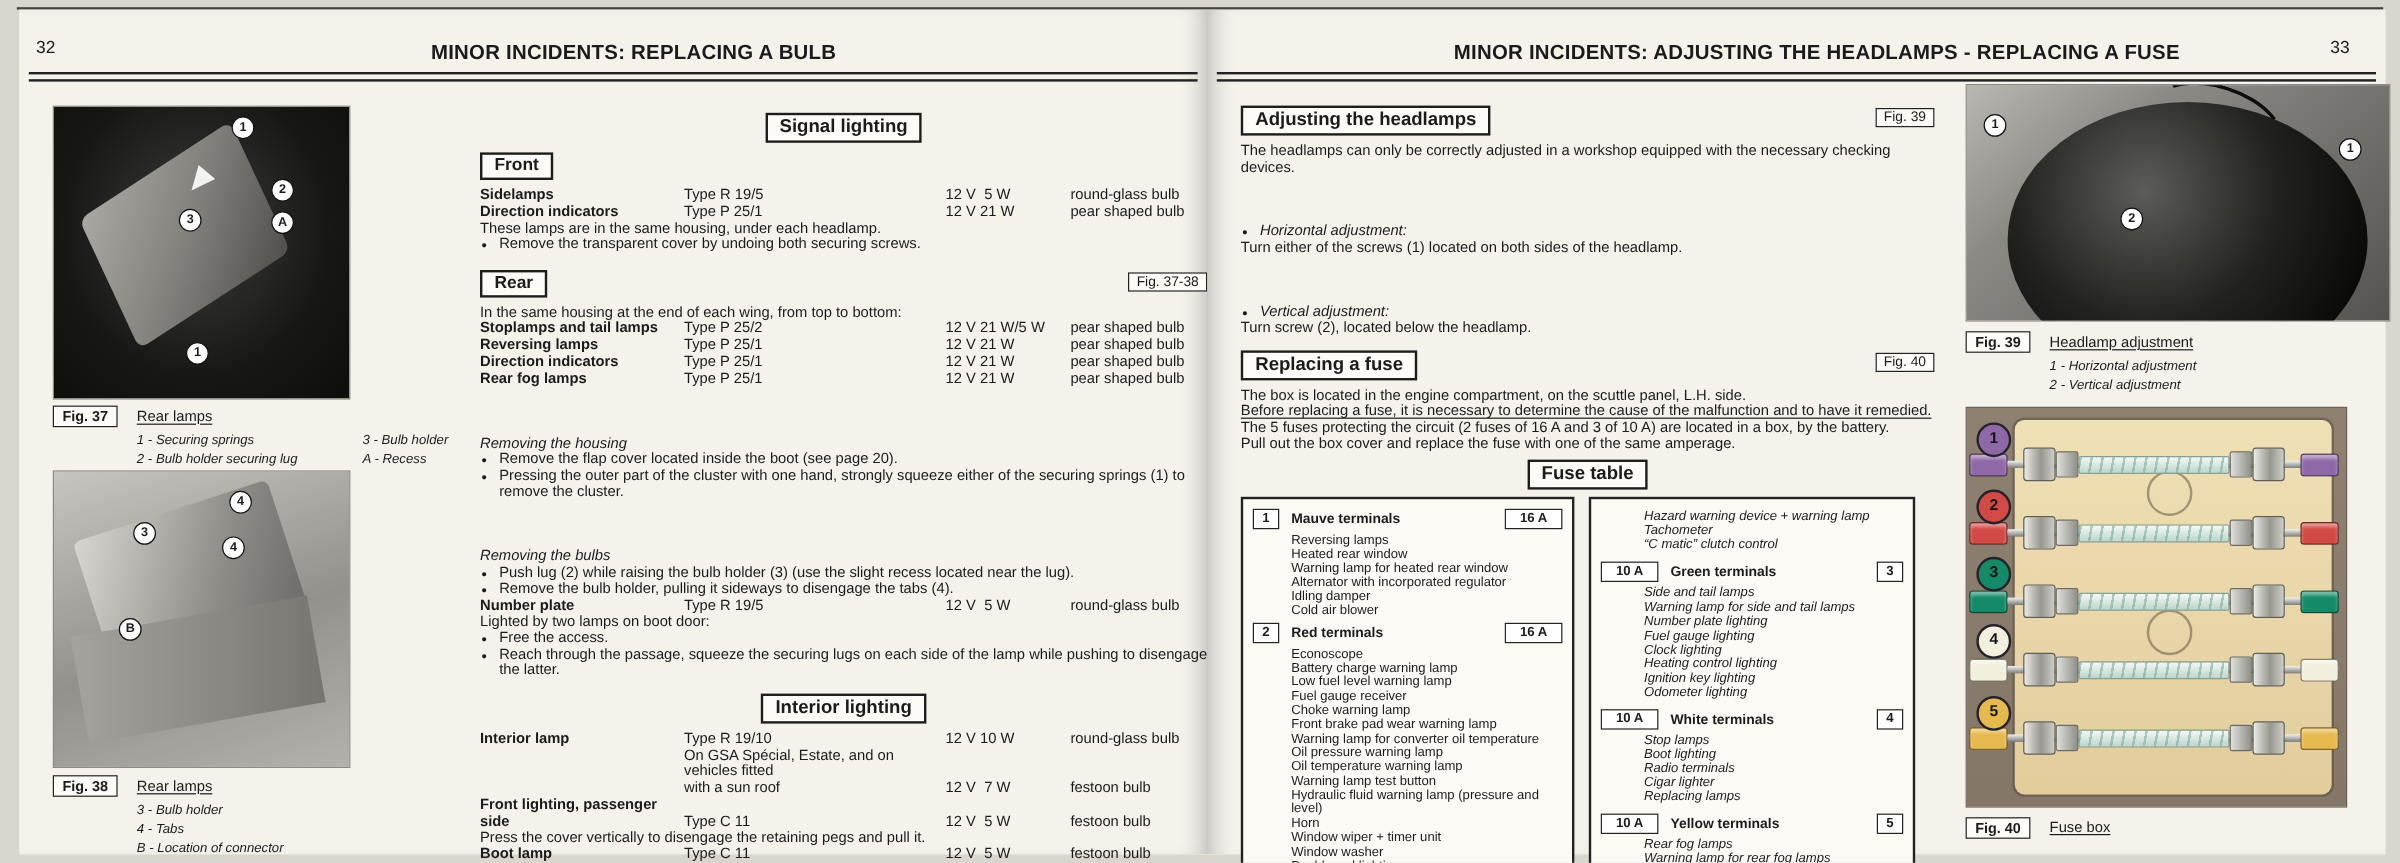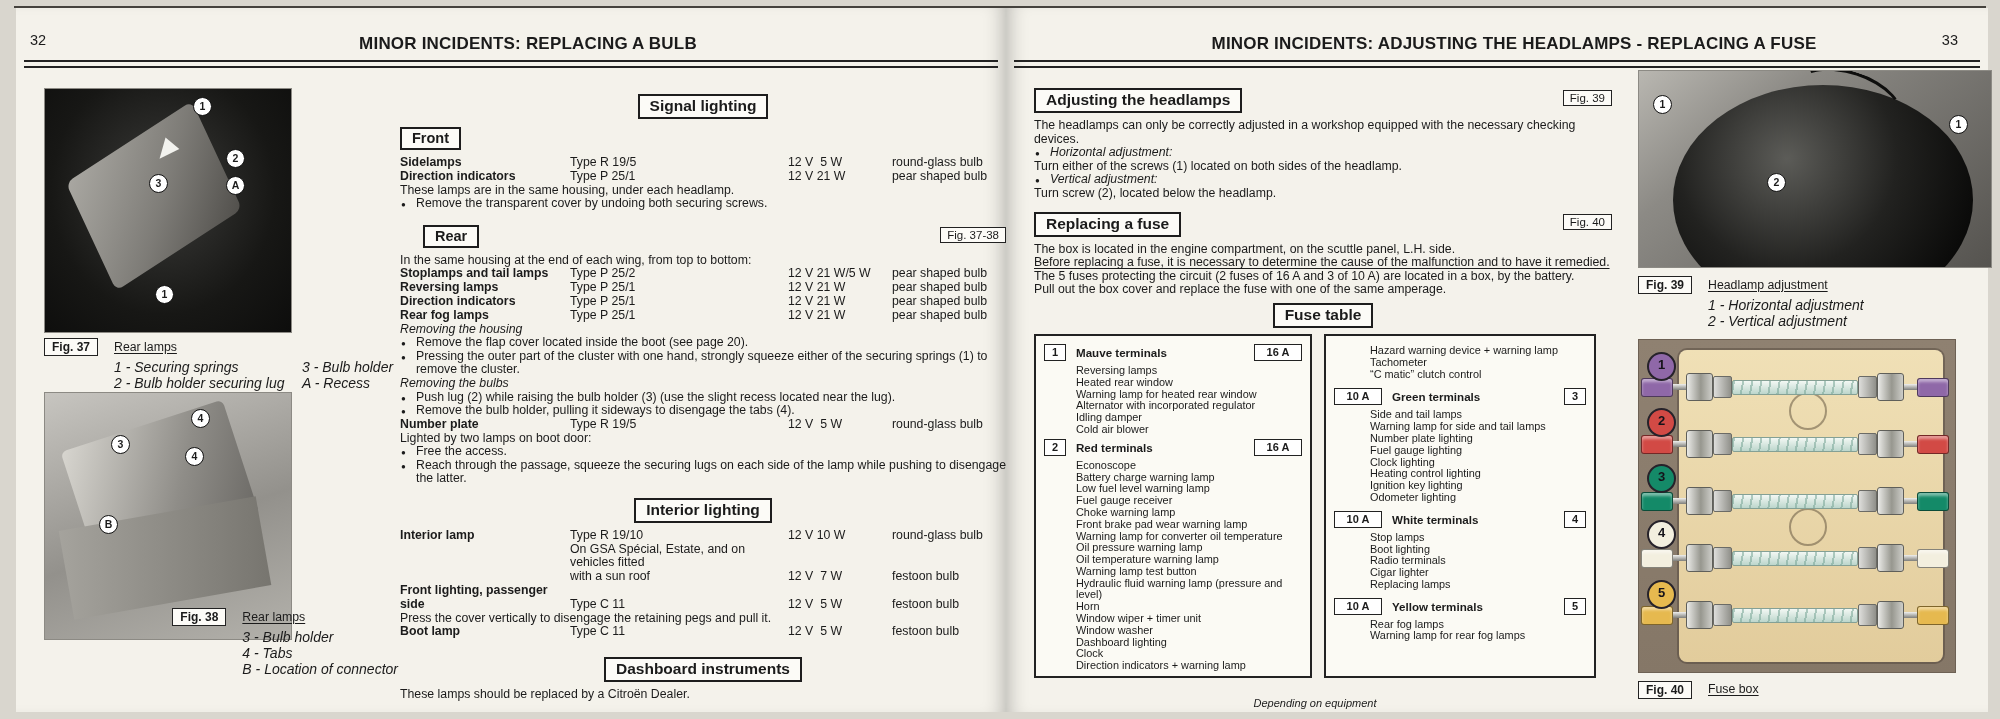--- a/index.html
+++ b/index.html
@@ -8,30 +8,30 @@
   .page{position:absolute;top:8px;height:704px;background:#f4f2eb;}
   .page.pl{left:16px;width:990px;box-shadow:inset -16px 0 20px -14px rgba(0,0,0,.28);}
   .page.pr{left:1006px;width:982px;box-shadow:inset 16px 0 20px -14px rgba(0,0,0,.28);}
   .pagenum{position:absolute;top:24px;font-size:14.5px;}
   .pl .pagenum{left:14px;} .pr .pagenum{right:30px;}
   .ptitle{position:absolute;top:26px;left:0;right:0;text-align:center;font-weight:bold;font-size:17px;letter-spacing:.2px;padding-left:34px;}
   .rule{position:absolute;top:52px;left:8px;right:8px;height:4px;border-top:2.5px solid #222;border-bottom:2px solid #222;}
 
   
   .line{font-size:12.3px;line-height:13.6px;}
-  .ital{font-style:italic;}
+  .ital{font-style:italic;margin-top:40px;}
   .underl{text-decoration:underline;text-underline-offset:2px;}
   .bullet{position:relative;padding-left:16px;}
   .bullet::before{content:"\25CF";position:absolute;left:1px;top:1px;font-size:8px;}
   .boxhead{display:inline-block;border:2px solid #1d1d1d;background:#fcfbf7;font-weight:bold;font-size:14.5px;padding:1px 10px 2px;margin:2px 0 6px;}
   .boxhead.big{font-size:15.5px;}
   .center{display:block;width:max-content;margin-left:auto;margin-right:auto;}
   .headrow{display:flex;align-items:flex-start;justify-content:space-between;}
   .figref{border:1.5px solid #222;background:#fcfbf7;font-size:11.5px;padding:1px 6px;margin-top:4px;}
-  .mt{margin-top:12px;margin-left:23px;} .mt2{margin-top:6px;}
+  .mt{margin-top:12px;} .mt2{margin-top:6px;}
 
   
   .trow{display:grid;grid-template-columns:170px 218px 104px 1fr;font-size:12.3px;line-height:13.8px;}
   .c-name{font-weight:bold;}
   .c-power{white-space:pre;}
 
   
   .photo{position:absolute;overflow:hidden;border:1px solid #8c8a84;}
   .p37{left:28px;top:80px;width:246px;height:243px;background:radial-gradient(ellipse at 48% 42%, #3c3c3a 0%, #171715 62%, #0d0d0c 100%);}
   .p37-shape1{position:absolute;left:34px;top:48px;width:150px;height:118px;background:linear-gradient(135deg,#b6b4ae 0%,#85837e 55%,#55534f 100%);transform:rotate(-33deg) skewX(-8deg);border-radius:8px;opacity:.92;}
@@ -46,42 +46,42 @@
   .p37 .callout:nth-of-type(3){left:181px;top:87px;}
   .p37 .callout:nth-of-type(4){left:104px;top:85px;}
   .p37 .callout:nth-of-type(5){left:110px;top:196px;}
   .p38 .callout:nth-of-type(1){left:146px;top:16px;}
   .p38 .callout:nth-of-type(2){left:66px;top:42px;}
   .p38 .callout:nth-of-type(3){left:140px;top:54px;}
   .p38 .callout:nth-of-type(4){left:54px;top:122px;}
 
   .figcap{position:absolute;display:flex;gap:16px;align-items:flex-start;}
   .cap37{left:28px;top:330px;width:354px;}
-  .cap38{left:28px;top:600px;width:354px;justify-content:flex-end;}
+  .cap38{left:28px;top:638px;width:354px;}
   .figbadge{border:1.5px solid #222;background:#fcfbf7;font-size:12px;font-weight:bold;padding:1px 7px;white-space:nowrap;}
   .figtitle{font-size:12.3px;text-decoration:underline;text-underline-offset:2px;margin:2px 0 5px;}
-  .legend{font-style:italic;font-size:14px;line-height:16px;}
+  .legend{font-style:italic;font-size:11px;line-height:16px;}
   .legend.cols2{display:grid;grid-template-columns:188px 1fr;}
   .leg-key::after{content:" - ";}
 
   
   .textcol-l{position:absolute;left:384px;top:84px;width:606px;height:616px;} .gap2{height:10px;}
 
   
   .textcol-r{position:absolute;left:28px;top:78px;width:578px;}
   .fusetables{display:flex;gap:12px;margin-top:4px;}
   .fbox{border:2px solid #222;background:#fbfaf4;box-sizing:border-box;min-height:308px;padding:5px 0 4px;}
   .fbox.b1{width:278px;} .fbox.b2{width:272px;}
   .fsec-head{display:flex;align-items:center;gap:10px;margin:3px 8px 4px;}
   .badge{border:1.5px solid #222;background:#fff;font-weight:bold;font-size:11px;line-height:15px;text-align:center;}
   .badge.sq{width:20px;} .badge.amp{width:46px;}
   .badge.right{margin-left:auto;}
   .fname{font-weight:bold;font-size:11.6px;}
   .fuse-item{margin-left:40px;margin-right:6px;font-size:10.9px;line-height:11.8px;}
-  .b2 .fuse-item{margin-left:44px;max-width:200px;}
+  .b2 .fuse-item{margin-left:44px;max-width:200px;font-style:italic;}
   .footnote{text-align:center;width:562px;font-size:11px;margin-top:19px;}
 
   .figcol-r{position:absolute;left:632px;top:62px;width:352px;}
   .p39{position:relative;width:352px;height:196px;background:linear-gradient(140deg,#b9b7b1 0%,#8c8a85 30%,#55534f 100%);border:1px solid #8c8a84;overflow:hidden;}
   .p39-dome{position:absolute;left:34px;top:14px;width:300px;height:230px;border-radius:50%;background:radial-gradient(circle at 38% 32%, #5c5c58 0%, #222220 45%, #0a0a09 80%);}
   .p39-wire{position:absolute;left:150px;top:0px;width:110px;height:60px;border:3px solid #0e0e0d;border-radius:50%;border-color:#0e0e0d transparent transparent transparent;transform:rotate(18deg);}
   .p39 .callout:nth-of-type(1){left:14px;top:24px;}
   .p39 .callout:nth-of-type(2){left:128px;top:102px;}
   .p39 .callout:nth-of-type(3){left:310px;top:44px;}
   .cap39{position:static;margin:8px 0 10px;width:352px;}

